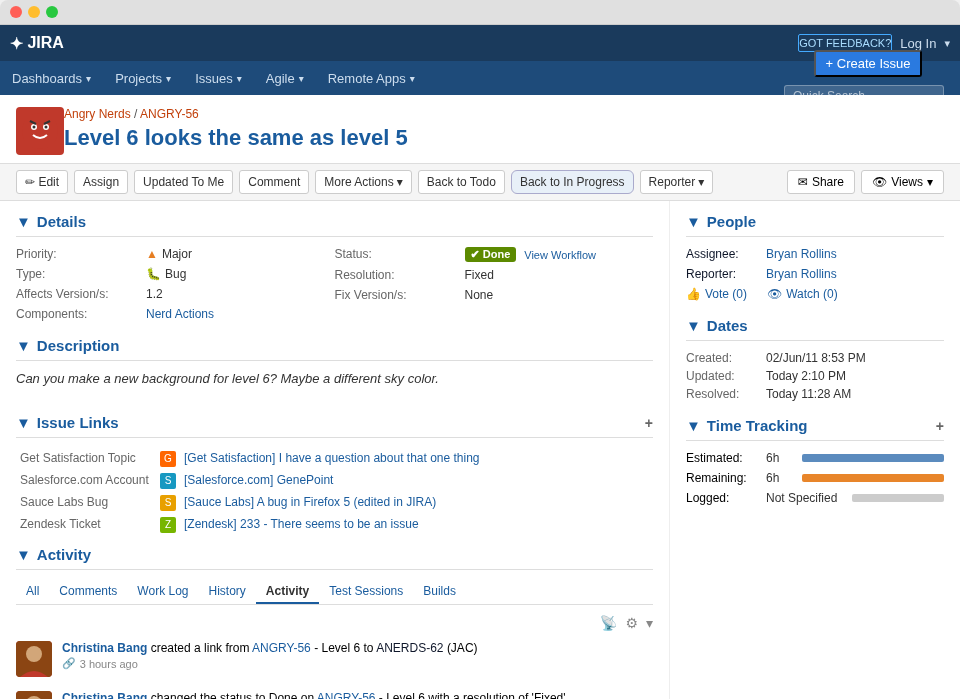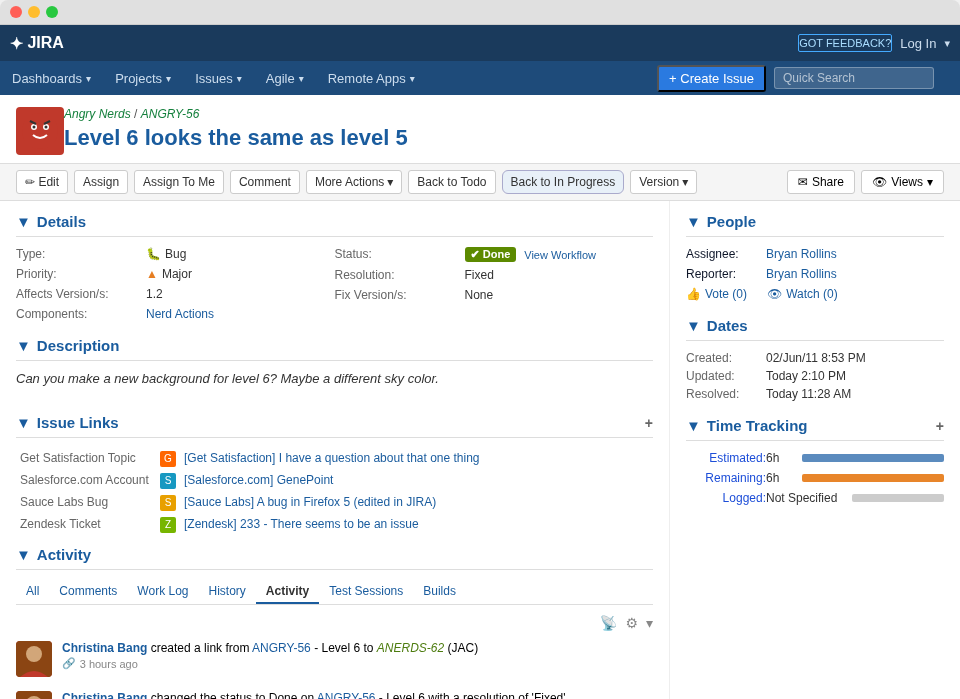--- a/index.html
+++ b/index.html
@@ -27,21 +27,21 @@
     .create-issue-btn { background: #2a7ae0; color: white; padding: 4px 10px; border-radius: 3px; margin-left: 8px; cursor: pointer; font-size: 13px; white-space: nowrap; }
     .nav-search { margin-left: 0; }
     .nav-search input { background: rgba(255,255,255,0.15); border: 1px solid rgba(255,255,255,0.3); color: white; padding: 3px 8px; font-size: 12px; border-radius: 3px; width: 160px; }
     .nav-search input::placeholder { color: rgba(255,255,255,0.6); }
 
     
     .breadcrumb-area { background: white; padding: 12px 16px 8px 16px; display: flex; align-items: flex-start; border-bottom: 1px solid #ddd; }
     .project-icon-placeholder { width: 48px; height: 48px; background: #c0392b; border-radius: 4px; display: flex; align-items: center; justify-content: center; color: white; font-size: 24px; }
     .breadcrumb-text { }
     .breadcrumb-path { color: #555; font-size: 12px; margin-bottom: 4px; }
-    .breadcrumb-path a { color: #15803d; text-decoration: none; font-style: italic; }
+    .breadcrumb-path a { color: #c2410c; text-decoration: none; }
     .issue-title { color: #1a5c9e; font-size: 22px; font-weight: bold; }
 
     
     .action-bar { background: #f5f5f5; border-bottom: 1px solid #ddd; padding: 6px 16px; display: flex; align-items: center; gap: 6px; flex-wrap: wrap; }
     .action-btn { background: white; border: 1px solid #ccc; color: #333; padding: 4px 8px; font-size: 12px; border-radius: 3px; cursor: pointer; display: flex; align-items: center; gap: 3px; white-space: nowrap; }
     .action-btn-primary { background: #e8f0f8; border-color: #aac; border-radius: 6px; }
     .action-bar-right { margin-left: auto; display: flex; gap: 6px; }
     .share-btn { background: white; border: 1px solid #ccc; padding: 4px 10px; font-size: 12px; border-radius: 3px; cursor: pointer; display: flex; align-items: center; gap: 4px; }
     .views-btn { background: white; border: 1px solid #ccc; padding: 4px 10px; font-size: 12px; border-radius: 3px; cursor: pointer; display: flex; align-items: center; gap: 4px; }
 
@@ -96,21 +96,21 @@
     .vote-watch { display: flex; gap: 20px; margin-top: 6px; font-size: 12px; }
     .vote-btn, .watch-btn { color: #1a5c9e; cursor: pointer; display: flex; align-items: center; gap: 4px; }
 
     .dates-section { margin-bottom: 16px; }
     .date-row { display: flex; margin-bottom: 4px; font-size: 12px; }
     .date-label { color: #666; width: 80px; }
     .date-value { color: #333; }
 
     .time-tracking-section { }
     .time-row { display: flex; align-items: center; margin-bottom: 6px; font-size: 12px; }
-    .time-label { color: #1d4ed8; width: 80px; text-align: right; }
+    .time-label { color: #000000; width: 80px; }
     .time-value { color: #333; width: 30px; }
     .time-bar { height: 8px; border-radius: 2px; flex: 1; margin-left: 6px; }
     .time-bar-blue { background: #5b8bbe; }
     .time-bar-orange { background: #e8852a; }
     .time-bar-gray { background: #ccc; }
   </style>
 </head>
 <body>
 
 <div class="window-chrome">
@@ -145,21 +145,21 @@
     <span class="arrow">▾</span>
   </div>
   <div class="nav-item">
     <span>Agile</span>
     <span class="arrow">▾</span>
   </div>
   <div class="nav-item">
     <span>Remote Apps</span>
     <span class="arrow">▾</span>
   </div>
-  <div style="margin-left: auto; display:flex; align-items:center; gap:8px; padding-right:26px;">
+  <div style="margin-left: auto; display:flex; align-items:center; gap:8px; padding-right:16px;flex-direction:column;">
     <button class="create-issue-btn">+ Create Issue</button>
     <div class="nav-search">
       <input type="text" placeholder="Quick Search" style="">
     </div>
   </div>
 </div>
 
 <div class="breadcrumb-area">
   <div class="project-icon-placeholder">
 
@@ -180,30 +180,30 @@
       <span>/</span>
       <a>ANGRY-56</a>
     </div>
     <div class="issue-title">Level 6 looks the same as level 5</div>
   </div>
 </div>
 
 <div class="action-bar">
   <button class="action-btn">✏ Edit</button>
   <button class="action-btn">Assign</button>
-  <button class="action-btn">Assign To Me</button>
+  <button class="action-btn">Updated To Me</button>
   <button class="action-btn">Comment</button>
   <button class="action-btn">
     <span>More Actions</span>
     <span>▾</span>
   </button>
   <button class="action-btn">Back to Todo</button>
   <button class="action-btn action-btn-primary">Back to In Progress</button>
   <button class="action-btn">
-    <span>Version</span>
+    <span>Reporter</span>
     <span>▾</span>
   </button>
   <div class="action-bar-right">
     <button class="share-btn">
       <span>✉</span>
       <span>Share</span>
     </button>
     <button class="views-btn">
       <span>👁</span>
       <span>Views</span>
@@ -217,31 +217,31 @@
   <div class="left-panel">
 
     <div>
       <div class="section-header">
         <span>▼</span>
         <span>Details</span>
       </div>
       <div class="details-grid">
         <div class="details-left">
           <div class="detail-row">
+            <span class="detail-label">Priority:</span>
+            <span class="detail-value">
+              <span style="color:#e67e22;">▲</span>
+              <span>Major</span>
+            </span>
+          </div>
+          <div class="detail-row">
             <span class="detail-label">Type:</span>
             <span class="detail-value">
               <span style="color:#c0392b;">🐛</span>
               <span>Bug</span>
-            </span>
-          </div>
-          <div class="detail-row">
-            <span class="detail-label">Priority:</span>
-            <span class="detail-value">
-              <span style="color:#e67e22;">▲</span>
-              <span>Major</span>
             </span>
           </div>
           <div class="detail-row">
             <span class="detail-label">Affects Version/s:</span>
             <span class="detail-value">1.2</span>
           </div>
           <div class="detail-row">
             <span class="detail-label">Components:</span>
             <span class="detail-value">
               <a href="#">Nerd Actions</a>
@@ -347,21 +347,21 @@
             <circle cx="18" cy="13" r="8" fill="#d2a679"></circle>
             <path d="M4 36 Q18 24 32 36" fill="#c0392b"></path>
           </svg>
         </div>
         <div class="activity-content">
           <span>
             <strong>Christina Bang</strong>
             <span> created a link from </span>
             <a href="#" style="color:#1a5c9e;text-decoration:none;">ANGRY-56</a>
             <span> - Level 6 to </span>
-            <a href="#" style="color:#4d7c0f;text-decoration:none;font-style:italic;">ANERDS-62</a>
+            <a href="#" style="color:#0f172a;text-decoration:none;">ANERDS-62</a>
             <span> (JAC)</span>
           </span>
           <div class="activity-meta">
             <span>🔗</span>
             <span>3 hours ago</span>
           </div>
         </div>
       </div>
 
       <div class="activity-item">

